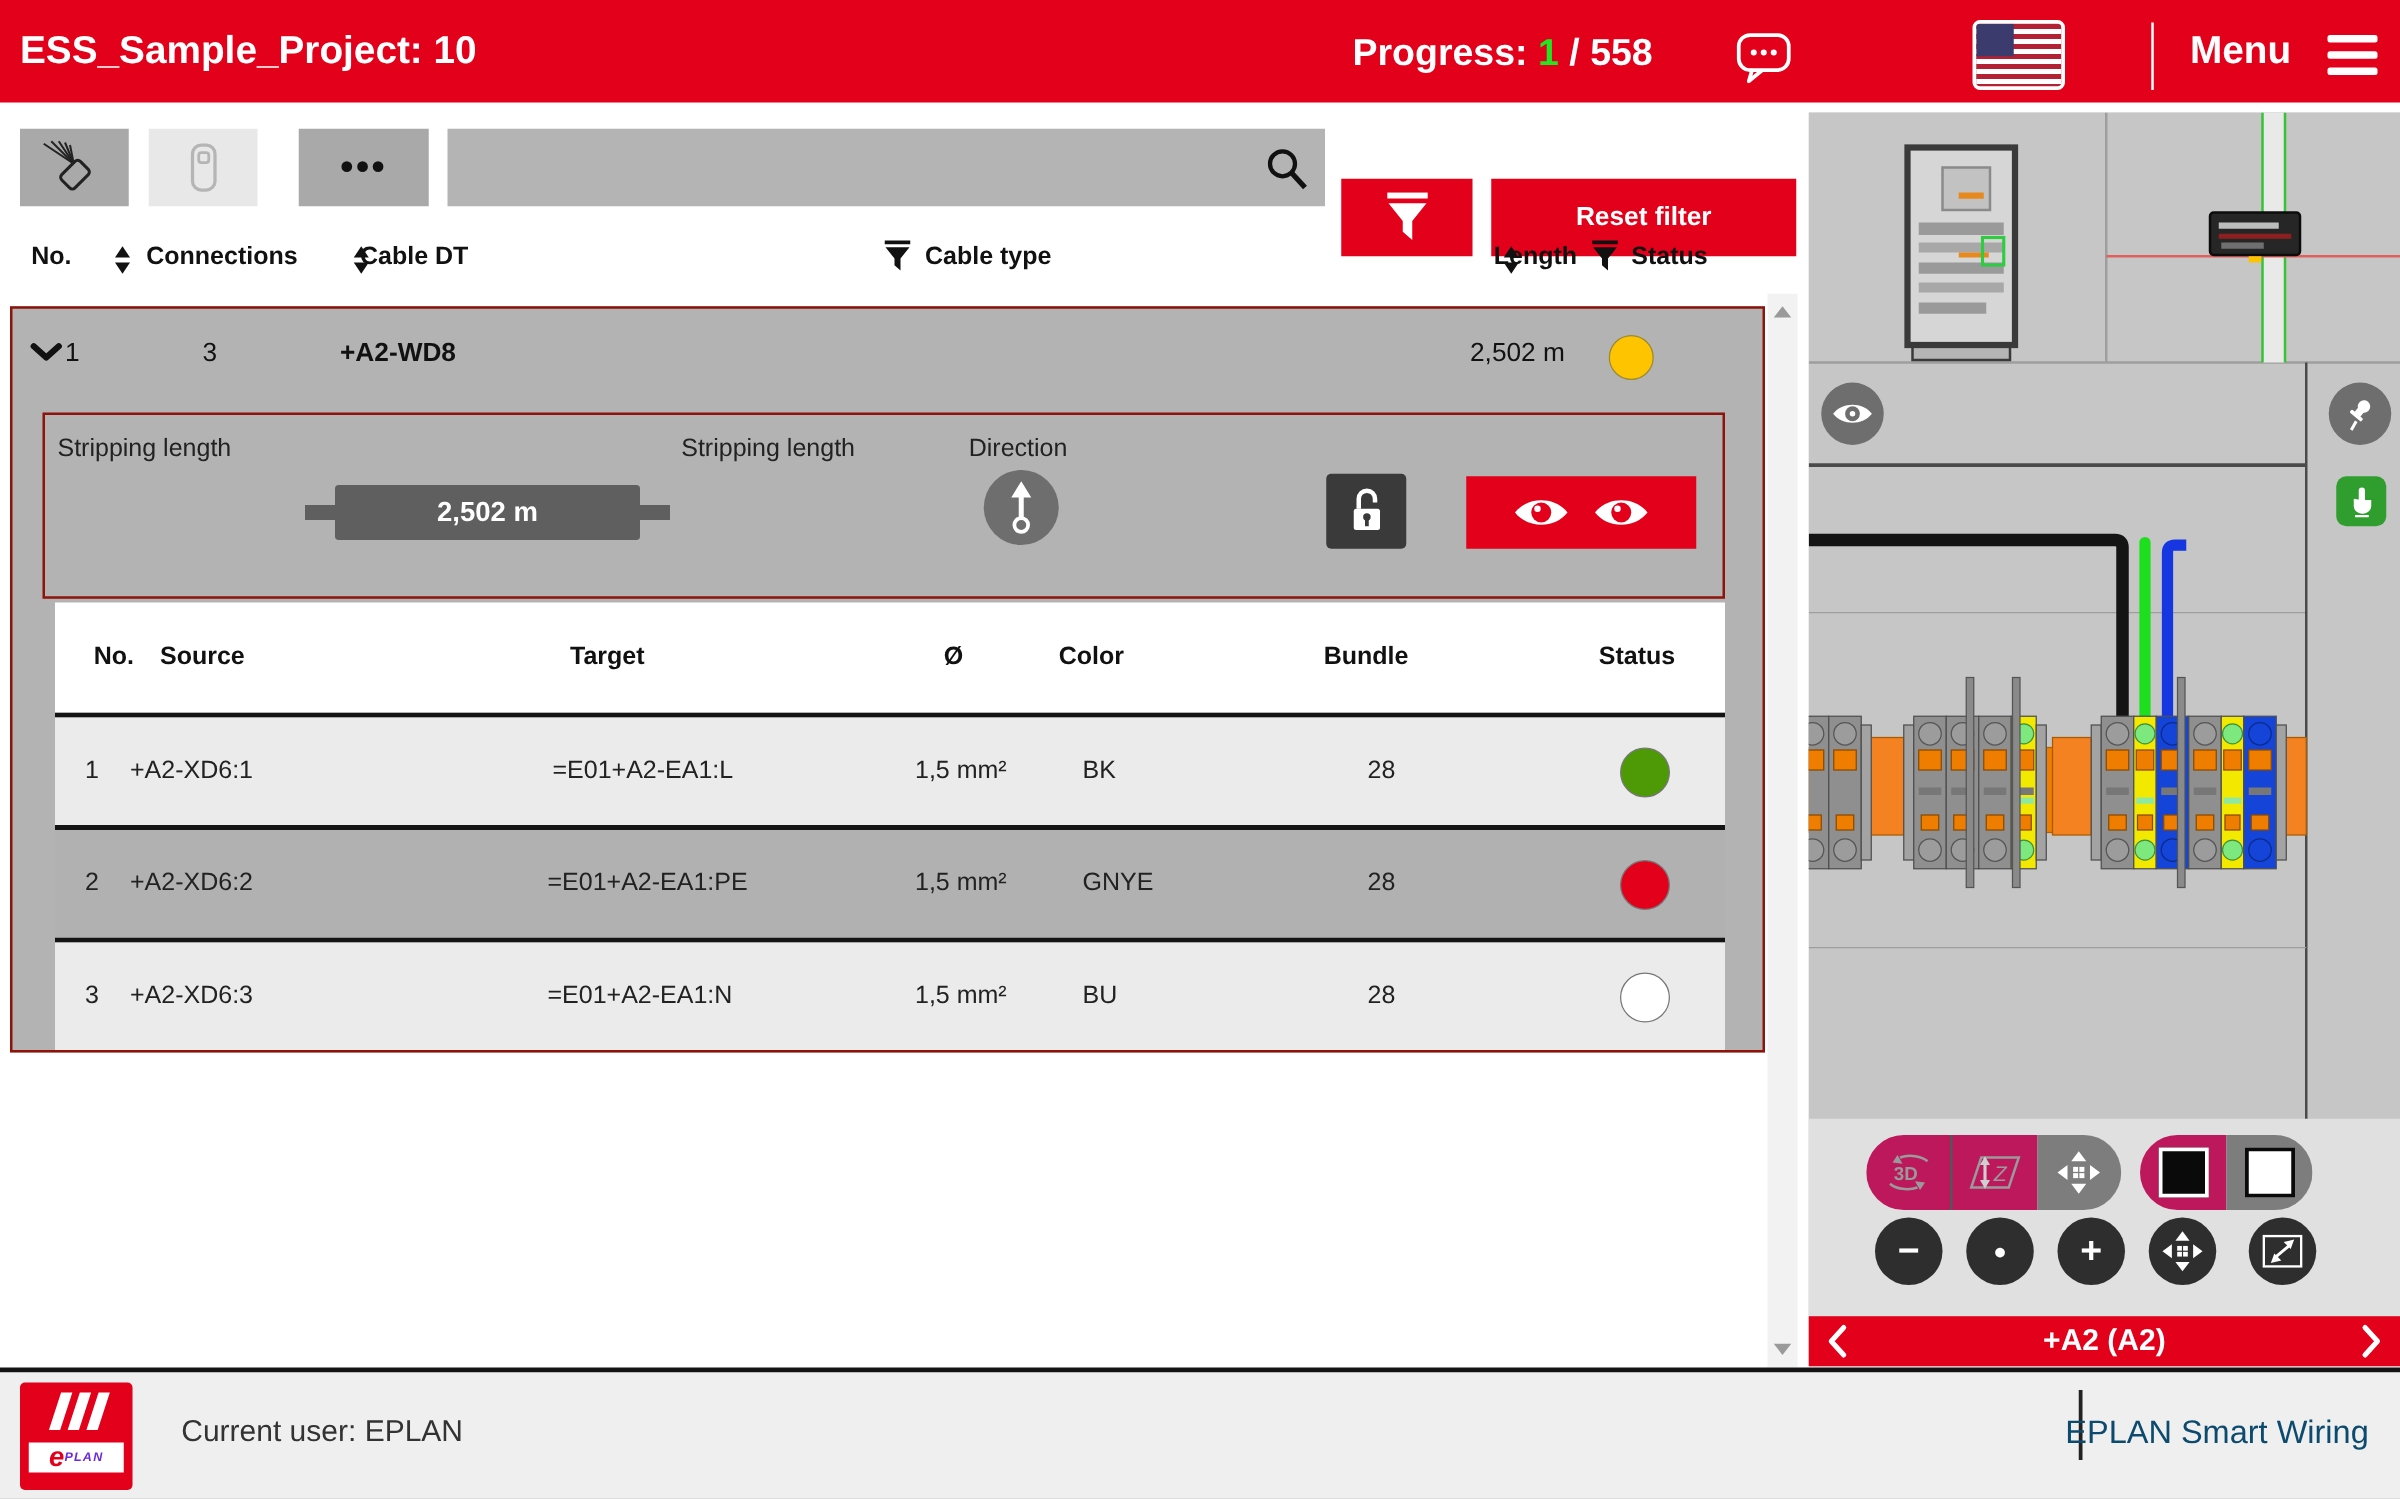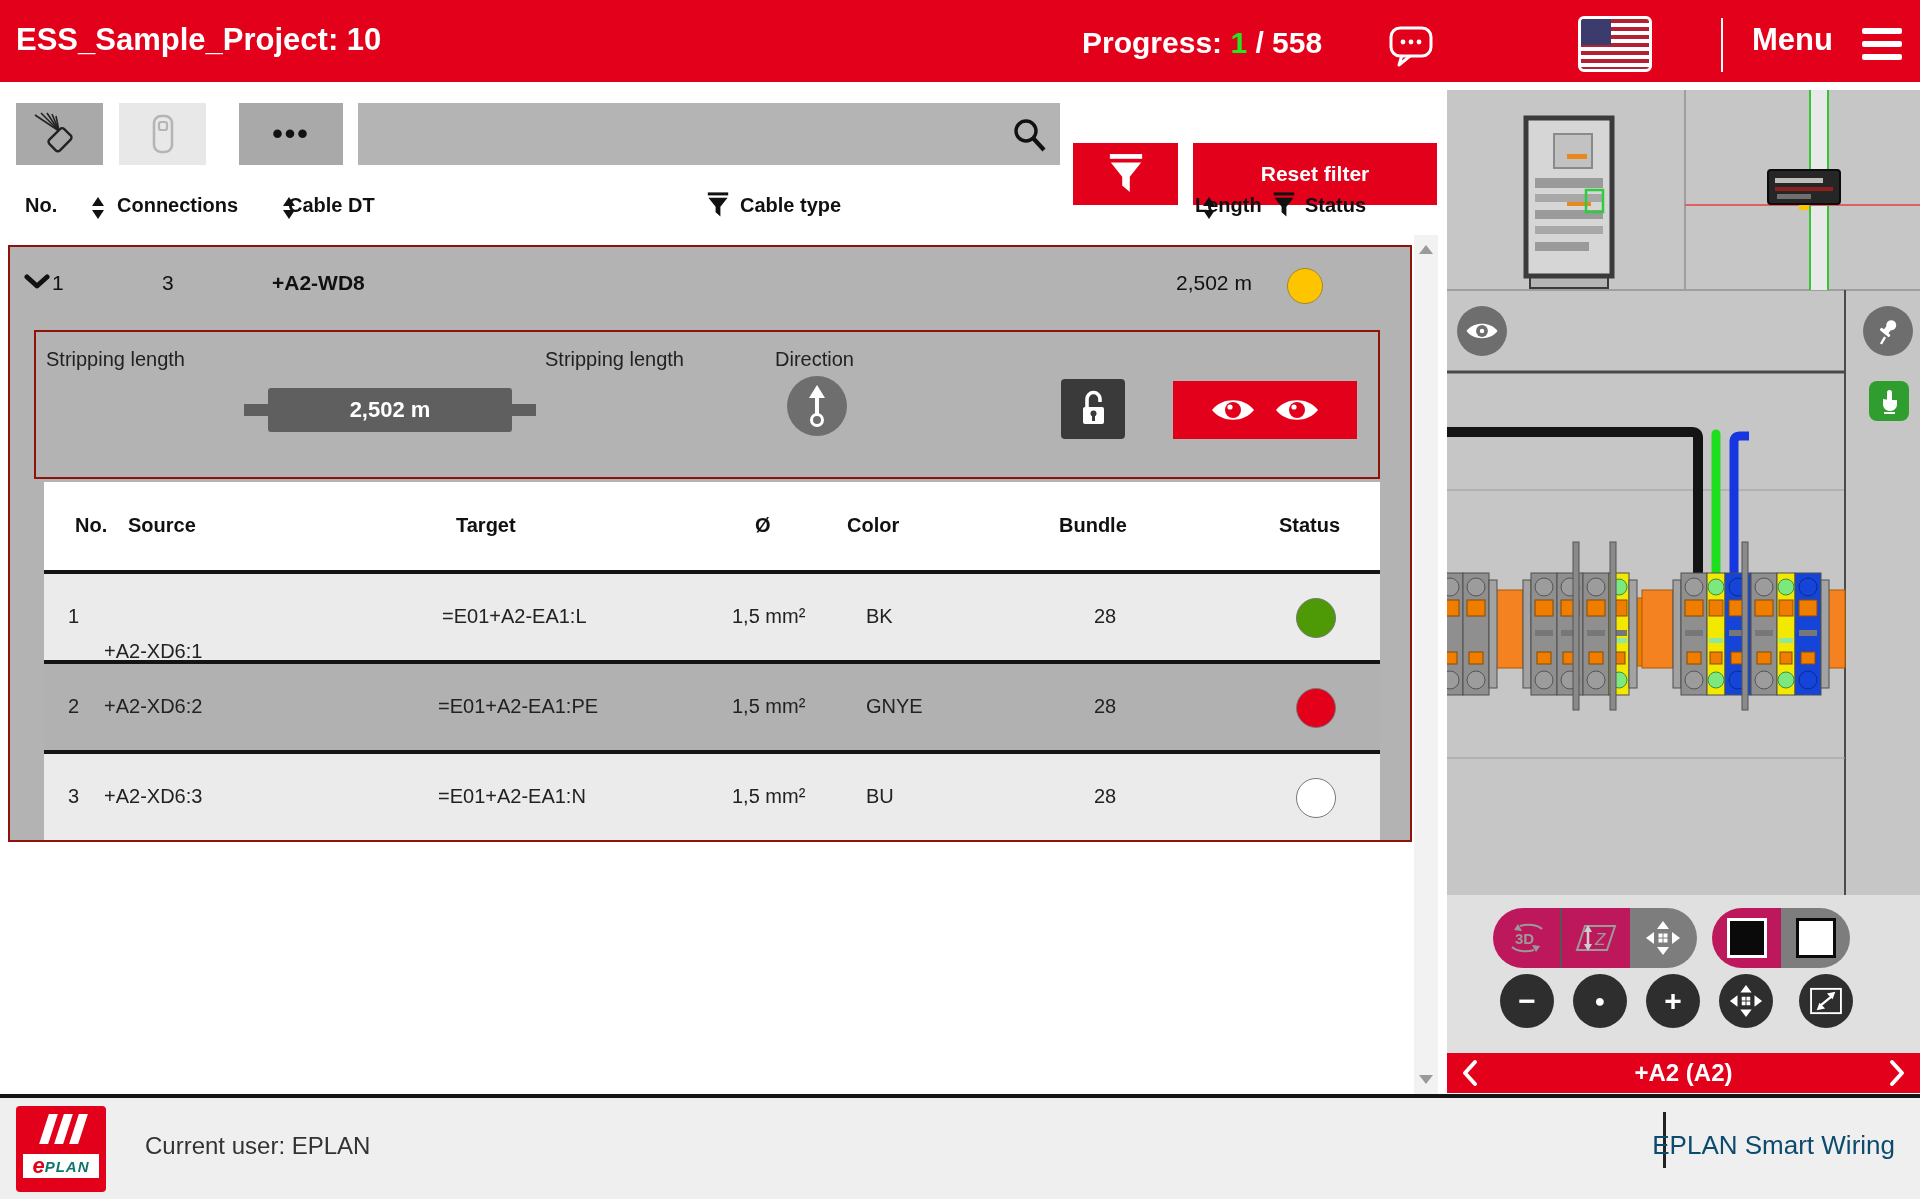--- a/index.html
+++ b/index.html
@@ -96,21 +96,21 @@
   .nav-arrow{position:absolute;top:6px;cursor:pointer;}
 
   
   .blackline{left:0;top:1094px;width:1920px;height:4px;background:#141414;}
   .statusbar{left:0;top:1098px;width:1920px;height:101px;background:#efefef;color:#333;}
   .logo{left:16px;top:8px;width:90px;height:86px;background:#e2001a;border-radius:4px;overflow:hidden;}
   .logo .bar{position:absolute;top:8px;width:9px;height:30px;background:#fff;transform:skewX(-18deg);}
   .logo .band{position:absolute;left:7px;top:48px;width:76px;height:24px;background:#fff;
         display:flex;align-items:center;justify-content:center;font-style:italic;font-weight:bold;}
   .logo .e{color:#e2001a;font-size:22px;line-height:20px;}
-  .logo .pl{color:#0f766e;font-size:15px;letter-spacing:1px;}
+  .logo .pl{color:#6d28d9;font-size:10px;letter-spacing:1px;}
   .user-label{left:145px;top:34px;font-size:24px;}
   .sb-divider{left:1663px;top:14px;width:3px;height:56px;background:#222;}
   .app-name{right:25px;top:32px;font-size:26px;color:#0c4a6e;}
 </style>
 </head>
 <body>
 
 <div id="app" class="noselect">
 
   
@@ -264,21 +264,21 @@
         <div class="cth" style="left:412px;">Target</div>
         <div class="cth" style="left:711px;">Ø</div>
         <div class="cth" style="left:803px;">Color</div>
         <div class="cth" style="left:1015px;">Bundle</div>
         <div class="cth" style="left:1235px;">Status</div>
       </div>
       <div class="csep"></div>
 
       <div class="crow cr bg-light">
         <div class="ctd" style="left:24px;">1</div>
-        <div class="ctd" style="left:60px;margin-top:35px;">+A2-XD6:1</div>
+        <div class="ctd" style="left:60px;">+A2-XD6:1</div>
         <div class="ctd" style="left:398px;">=E01+A2-EA1:L</div>
         <div class="ctd" style="left:688px;">1,5 mm²</div>
         <div class="ctd" style="left:822px;">BK</div>
         <div class="ctd" style="left:1050px;">28</div>
         <div class="row-dot circle" style="background: rgb(78, 154, 6);"></div>
       </div>
       <div class="csep"></div>
 
       <div class="crow cr bg-sel">
         <div class="ctd" style="left:24px;">2</div>

